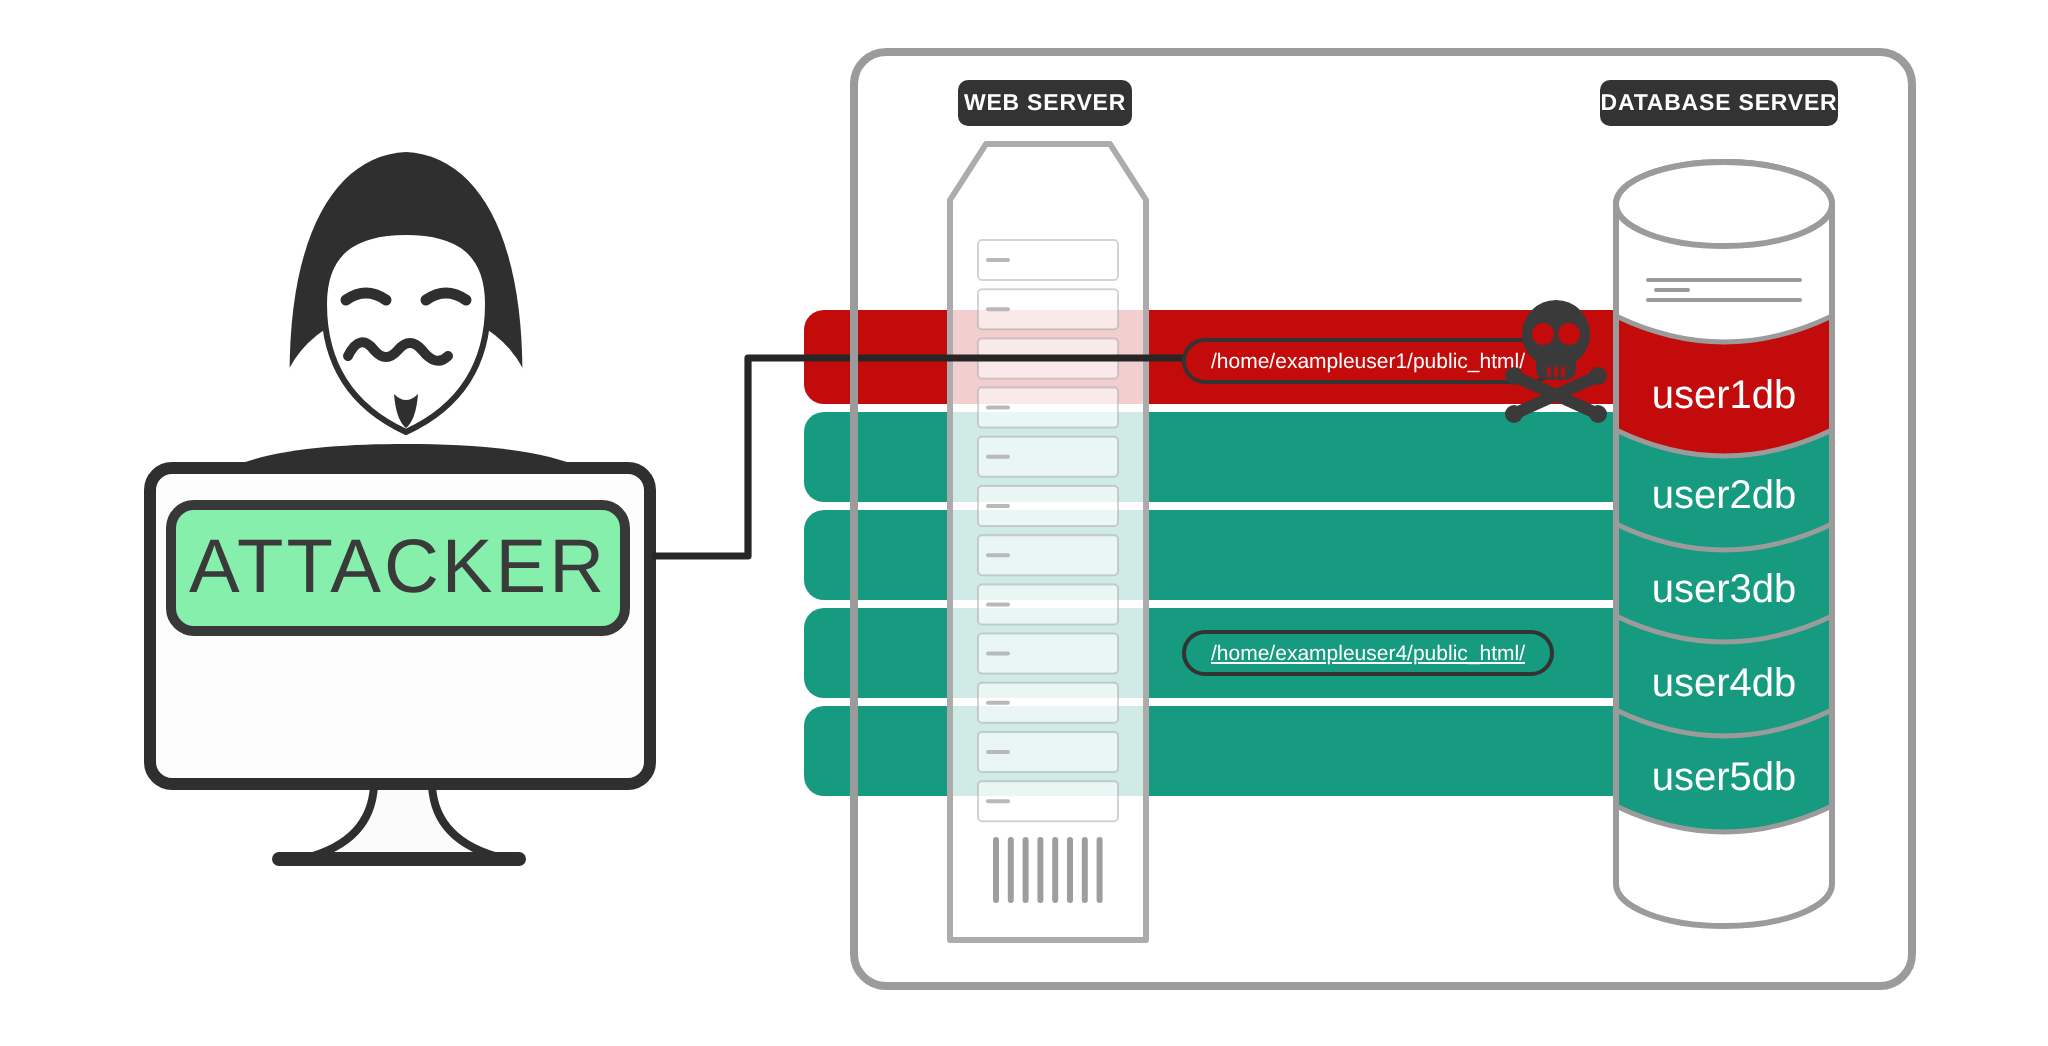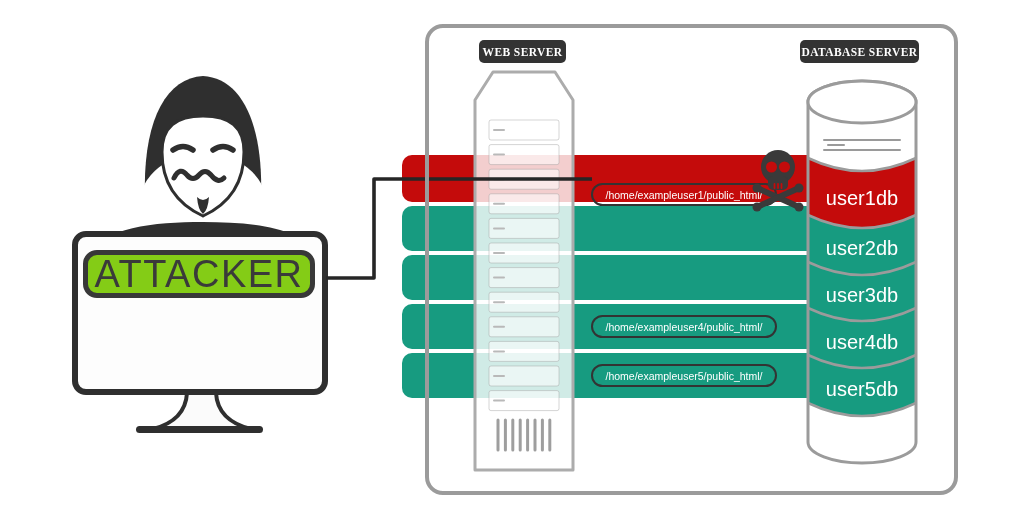--- a/index.html
+++ b/index.html
@@ -10,22 +10,22 @@
   #canvas *{box-sizing:border-box;}
   .abs{position:absolute;}
 
   
   #attacker-art{left:0;top:0;width:400px;height:523px;z-index:1;}
   #monitor{
     left:72px;top:231px;width:256px;height:164px;z-index:3;
     background:#fdfdfd;border:6px solid #2f2f2f;border-radius:14px;
   }
   #attacker-badge{
-    position:absolute;left:5px;top:13px;width:232px;height:48px;
-    background:#84cc16;border:5px solid #383838;border-radius:14px;
+    position:absolute;left:5px;top:13px;width:232px;height:68px;
+    background:#86efac;border:5px solid #383838;border-radius:14px;
     display:flex;align-items:center;justify-content:center;
     font-size:38px;font-weight:400;letter-spacing:1.5px;color:#3a3a3a;
   }
 
   
   #connector{left:0;top:0;width:1024px;height:523px;z-index:3;pointer-events:none;}
   #connector polyline{fill:none;stroke:#262626;stroke-width:3.6;stroke-linejoin:round;}
 
   
   .row{left:402px;width:412px;border-radius:10px 0 0 10px;z-index:1;}
@@ -66,21 +66,21 @@
   #skull .tooth{stroke:#c40b0b;stroke-width:1.8;stroke-linecap:round;}
 
   
   #container-border{
     left:425px;top:24px;width:533px;height:471px;z-index:7;
     border:4px solid #9b9b9b;border-radius:18px;pointer-events:none;
   }
   .server-label{
     z-index:8;background:#333;border-radius:5px;color:#fff;
     display:flex;align-items:center;justify-content:center;
-    font-size:11.5px;font-weight:bold;letter-spacing:0.4px;white-space:nowrap;font-family:Liberation Serif, serif;
+    font-size:11.5px;font-weight:bold;letter-spacing:0.4px;white-space:nowrap;
   }
   #web-server-label{left:479px;top:40px;width:87px;height:23px;}
   #db-server-label{left:800px;top:40px;width:119px;height:23px;}
 </style>
 </head>
 <body>
 
 <div id="canvas">
 
   <svg id="attacker-art" class="abs" viewBox="0 0 400 523" xmlns="http://www.w3.org/2000/svg">
@@ -153,28 +153,25 @@
         <line x1="32.4" x2="32.4" y1="350" y2="380" class="vent"></line>
         <line x1="39.8" x2="39.8" y1="350" y2="380" class="vent"></line>
         <line x1="47.2" x2="47.2" y1="350" y2="380" class="vent"></line>
         <line x1="54.6" x2="54.6" y1="350" y2="380" class="vent"></line>
         <line x1="62" x2="62" y1="350" y2="380" class="vent"></line>
         <line x1="69.4" x2="69.4" y1="350" y2="380" class="vent"></line>
         <line x1="76.80000000000001" x2="76.80000000000001" y1="350" y2="380" class="vent"></line>
       </g>
   </svg>
 
-  <div class="abs pill" style="top:183px;">
+  <div class="abs pill" style="top:169px;">
       <span>/home/exampleuser1/public_html/</span>
     </div>
-  <div class="abs pill" style="top:315px;">
+  <div class="abs pill" style="top:315px;text-decoration:underline;">
       <span>/home/exampleuser4/public_html/</span>
-    </div>
-  <div class="abs pill" style="top:364px;">
-      <span>/home/exampleuser5/public_html/</span>
     </div>
 
   <svg id="cylinder" class="abs" viewBox="0 0 116 394" xmlns="http://www.w3.org/2000/svg">
     <defs>
       <clipPath id="cylclip">
         <path d="M4,24 A54,21 0 0 1 112,24 L112,364 A54,21 0 0 1 4,364 Z"></path>
       </clipPath>
     </defs>
     <path class="sil" d="M4,24 A54,21 0 0 1 112,24 L112,364 A54,21 0 0 1 4,364 Z"></path>
     <g clip-path="url(#cylclip)">

